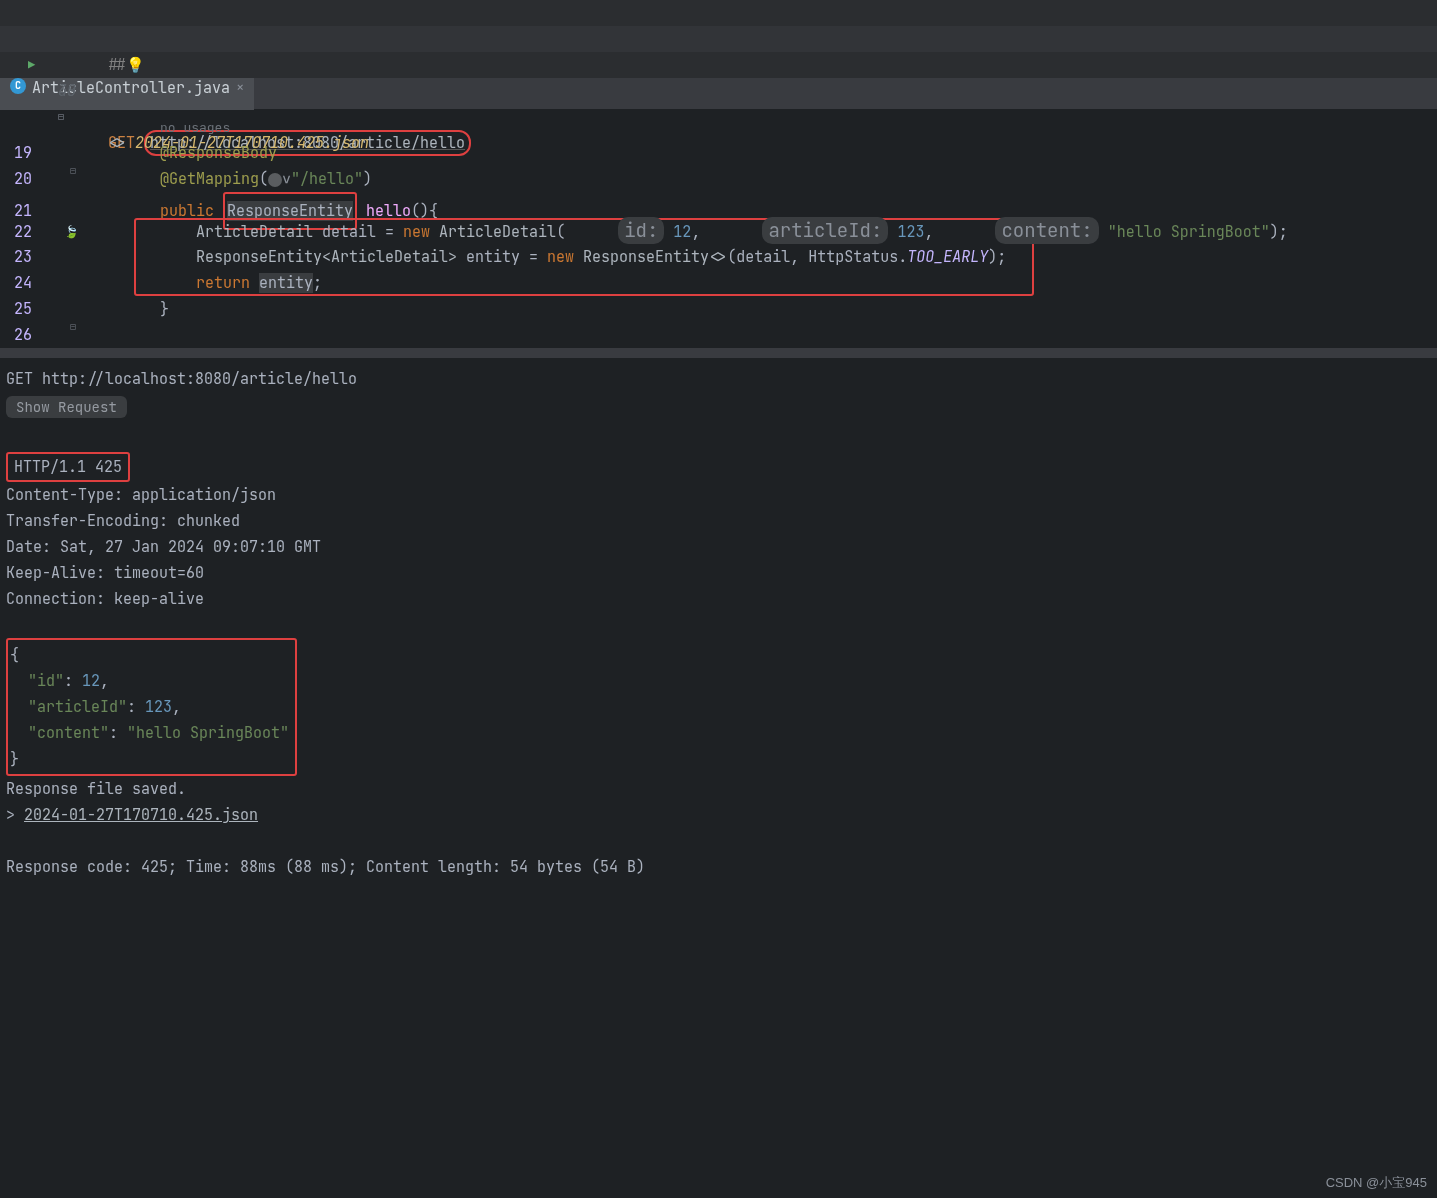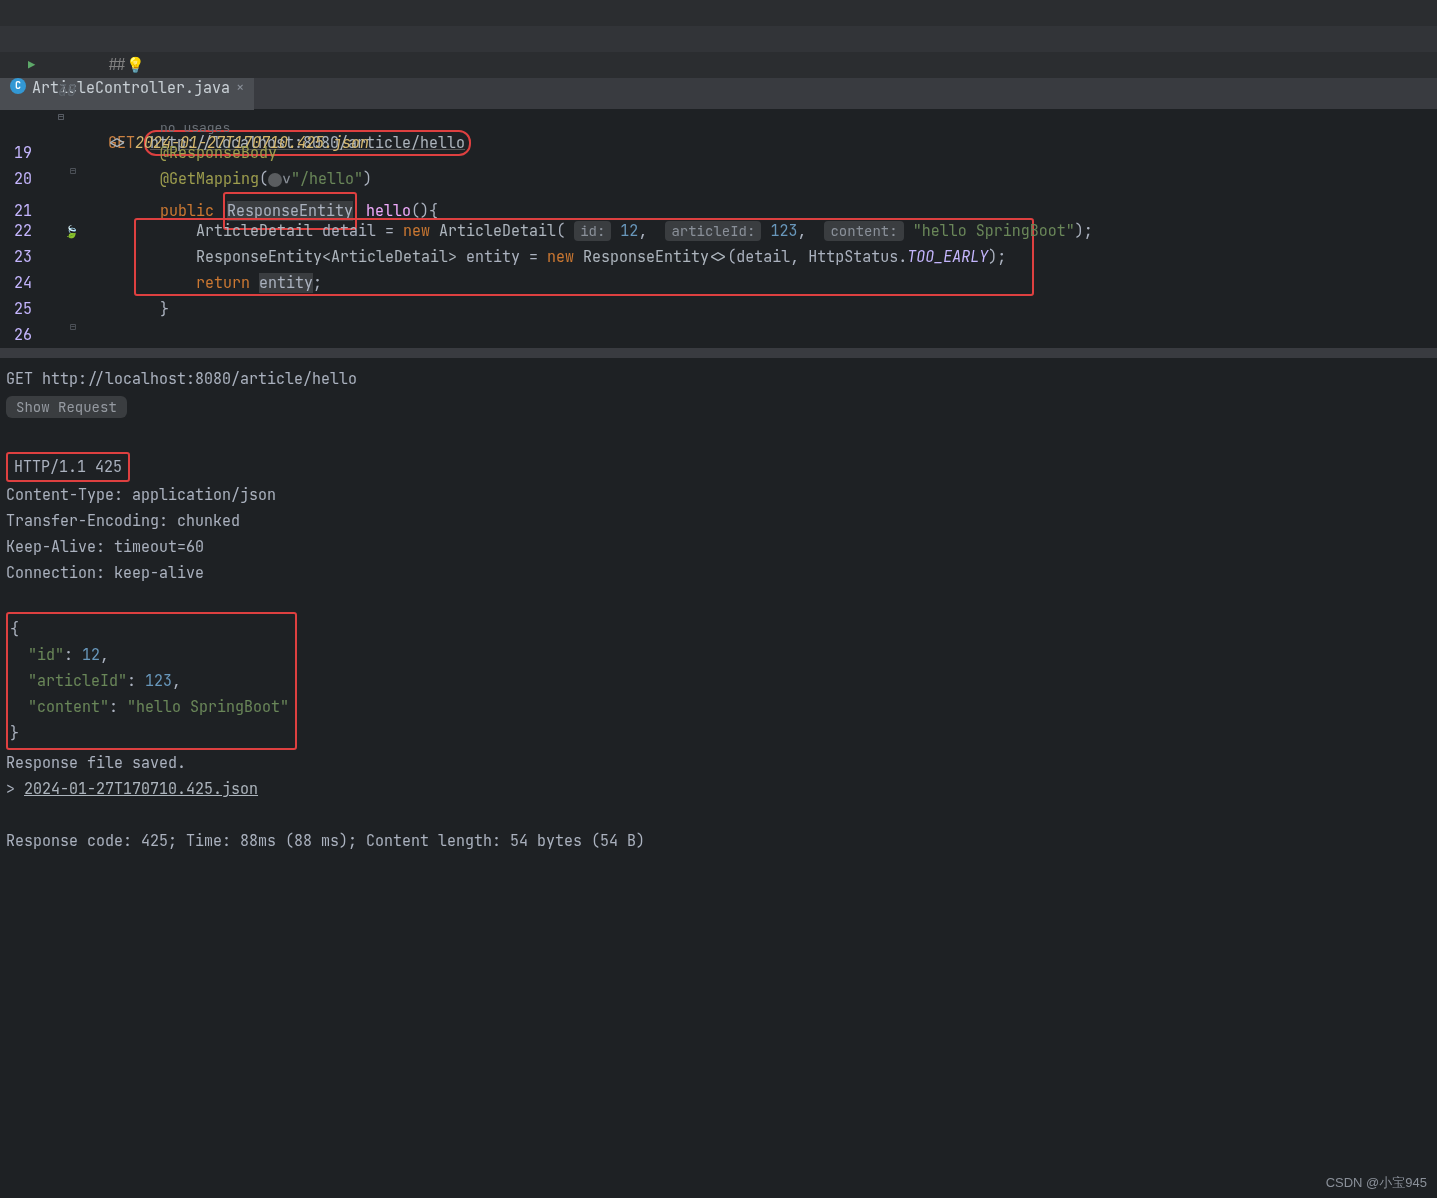--- a/index.html
+++ b/index.html
@@ -106,22 +106,23 @@
 }
 .kw { color: #cc7832; }
 .annotation { color: #9e9e4e; }
 .string { color: #6a8759; }
 .type { color: #adb5bd; }
 .method-name { color: #f0abfc; }
 .param-hint {
   background: #3a3d40;
   color: #8a9099;
   padding: 1px 6px;
-  border-radius: 4px;
-  font-size: 14px;
+  border-radius: 10px;
+  font-size: 19px;
+  margin-left: 44px;
 }
 .number { color: #6897bb; }
 .field-static { color: #c4b5fd; font-style: italic; }
 .usages { color: #6b7178; font-size: 13px; }
 .globe-icon {
   display: inline-block;
   width: 14px; height: 14px;
   background: #5a5d60;
   border-radius: 50%;
   vertical-align: middle;
@@ -220,20 +221,21 @@
 <div class="response-section">
   <div class="resp-line">GET http://localhost:8080/article/hello</div>
   <div><span class="show-req-btn">Show Request</span></div>
   <div class="resp-line">&nbsp;</div>
 
   <div style="display:inline-block" class="red-box-block">
     <div class="resp-line" style="padding:0 6px">HTTP/1.1 425</div>
   </div>
   <div class="resp-line">Content-Type: application/json</div>
   <div class="resp-line">Transfer-Encoding: chunked</div>
+  <div class="resp-line">Date: Sat, 27 Jan 2024 09:07:10 GMT</div>
   <div class="resp-line">Keep-Alive: timeout=60</div>
   <div class="resp-line">Connection: keep-alive</div>
   <div class="resp-line">&nbsp;</div>
 
   <div style="display:inline-block; padding:2px 6px 2px 2px" class="red-box-block">
     <div class="resp-line">{</div>
     <div class="resp-line">  <span class="json-key">"id"</span>: <span class="json-num">12</span>,</div>
     <div class="resp-line">  <span class="json-key">"articleId"</span>: <span class="json-num">123</span>,</div>
     <div class="resp-line">  <span class="json-key">"content"</span>: <span class="json-str">"hello SpringBoot"</span></div>
     <div class="resp-line">}</div>

